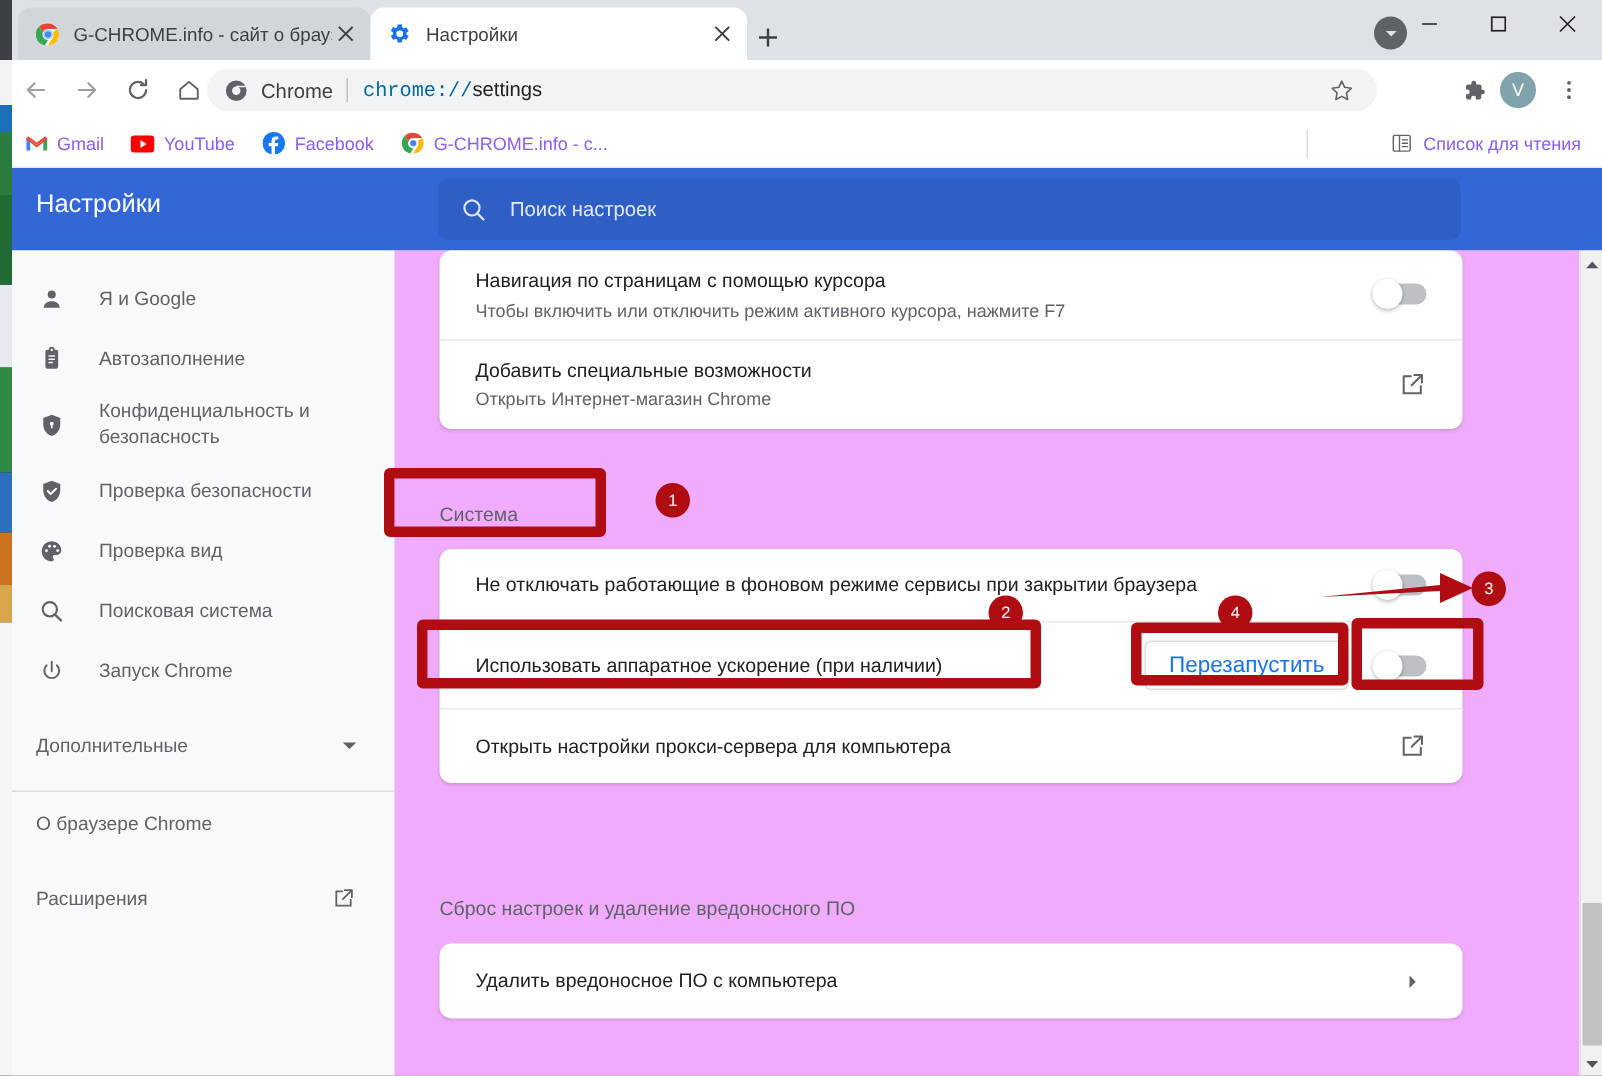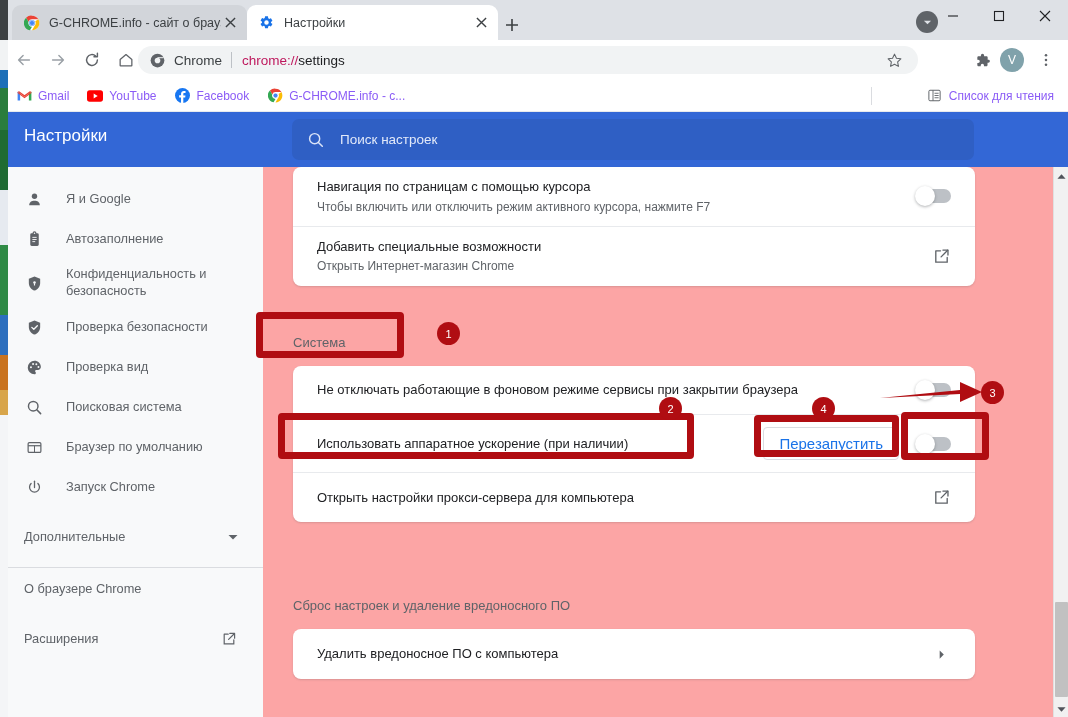--- a/index.html
+++ b/index.html
@@ -107,21 +107,21 @@
   #omni-chrome-icon { margin-left: 12px; width:16px; height:16px; display:flex; align-items:center; }
   #omni-chip-label {
     margin-left: 8px; font-size: 13.5px; color: #3c4043;
   }
   #omni-sep {
     margin-left: 9px; width: 1px; height: 16px; background: #bdc1c6;
   }
   #omni-url {
     margin-left: 10px; font-size: 13.5px; color: #202124;
   }
-  #omni-url .dim { color: #be185d; }
+  #omni-url .dim { color: #0369a1; font-family: Liberation Mono, monospace; }
   #star-icon { position:absolute; left: 880px; top: 6px; width:28px; height:28px; display:flex; align-items:center; justify-content:center; color:#5f6368;}
   #ext-icon { position:absolute; left: 968px; top: 6px; width:28px; height:28px; display:flex;align-items:center;justify-content:center;color:#5f6368;}
   #profile-icon {
     position:absolute; left: 1000px; top: 8px;
     width: 24px; height: 24px; border-radius:50%;
     background:#80a2ab; color:#fff;
     display:flex;align-items:center;justify-content:center;
     font-size:12px;
   }
   #menu-icon { position:absolute; left: 1034px; top: 6px; width:24px;height:28px;display:flex;align-items:center;justify-content:center;color:#5f6368;}
@@ -206,21 +206,21 @@
   .nav-plain {
     display:flex; align-items:center;
     height: 42px; padding-left: 24px; padding-right: 24px;
   }
   .nav-plain .nav-label { flex: 1; }
 
   
   #content {
     position: absolute; left: 263px; top: 55px;
     width: 790px; height: 550px;
-    background: #fca5a5;
+    background: #f0abfc;
   }
   .card {
     position: absolute;
     left: 30px; width: 682px;
     background: #ffffff;
     border-radius: 8px;
     box-shadow: 0 1px 2px rgba(60,64,67,.18);
   }
   .row {
     display: flex; align-items: center;
@@ -563,30 +563,20 @@
       <div class="nav-item">
         <span class="nav-ico">
           <svg width="17" height="17" viewBox="0 0 20 20">
               <circle cx="8.5" cy="8.5" r="5.6" fill="none" stroke="#5f6368" stroke-width="1.7"></circle>
               <path d="M12.7 12.7 17.2 17.2" stroke="#5f6368" stroke-width="1.8" stroke-linecap="round"></path>
             </svg>
         </span>
         <span class="nav-label">Поисковая система</span>
       </div>
 
-      <div class="nav-item">
-        <span class="nav-ico">
-          <svg width="17" height="17" viewBox="0 0 24 24">
-              <rect x="3" y="5" width="18" height="14" rx="1.8" fill="none" stroke="#5f6368" stroke-width="1.7"></rect>
-              <path d="M3 9.5h18" stroke="#5f6368" stroke-width="1.7"></path>
-              <path d="M12 9.5V19" stroke="#5f6368" stroke-width="1.5"></path>
-            </svg>
-        </span>
-        <span class="nav-label">Браузер по умолчанию</span>
-      </div>
 
       <div class="nav-item">
         <span class="nav-ico">
           <svg width="17" height="17" viewBox="0 0 24 24">
               <path d="M12 3v9" stroke="#5f6368" stroke-width="1.8" stroke-linecap="round"></path>
               <path d="M7.2 6.4a7 7 0 1 0 9.6 0" fill="none" stroke="#5f6368" stroke-width="1.8" stroke-linecap="round"></path>
             </svg>
         </span>
         <span class="nav-label">Запуск Chrome</span>
       </div>

